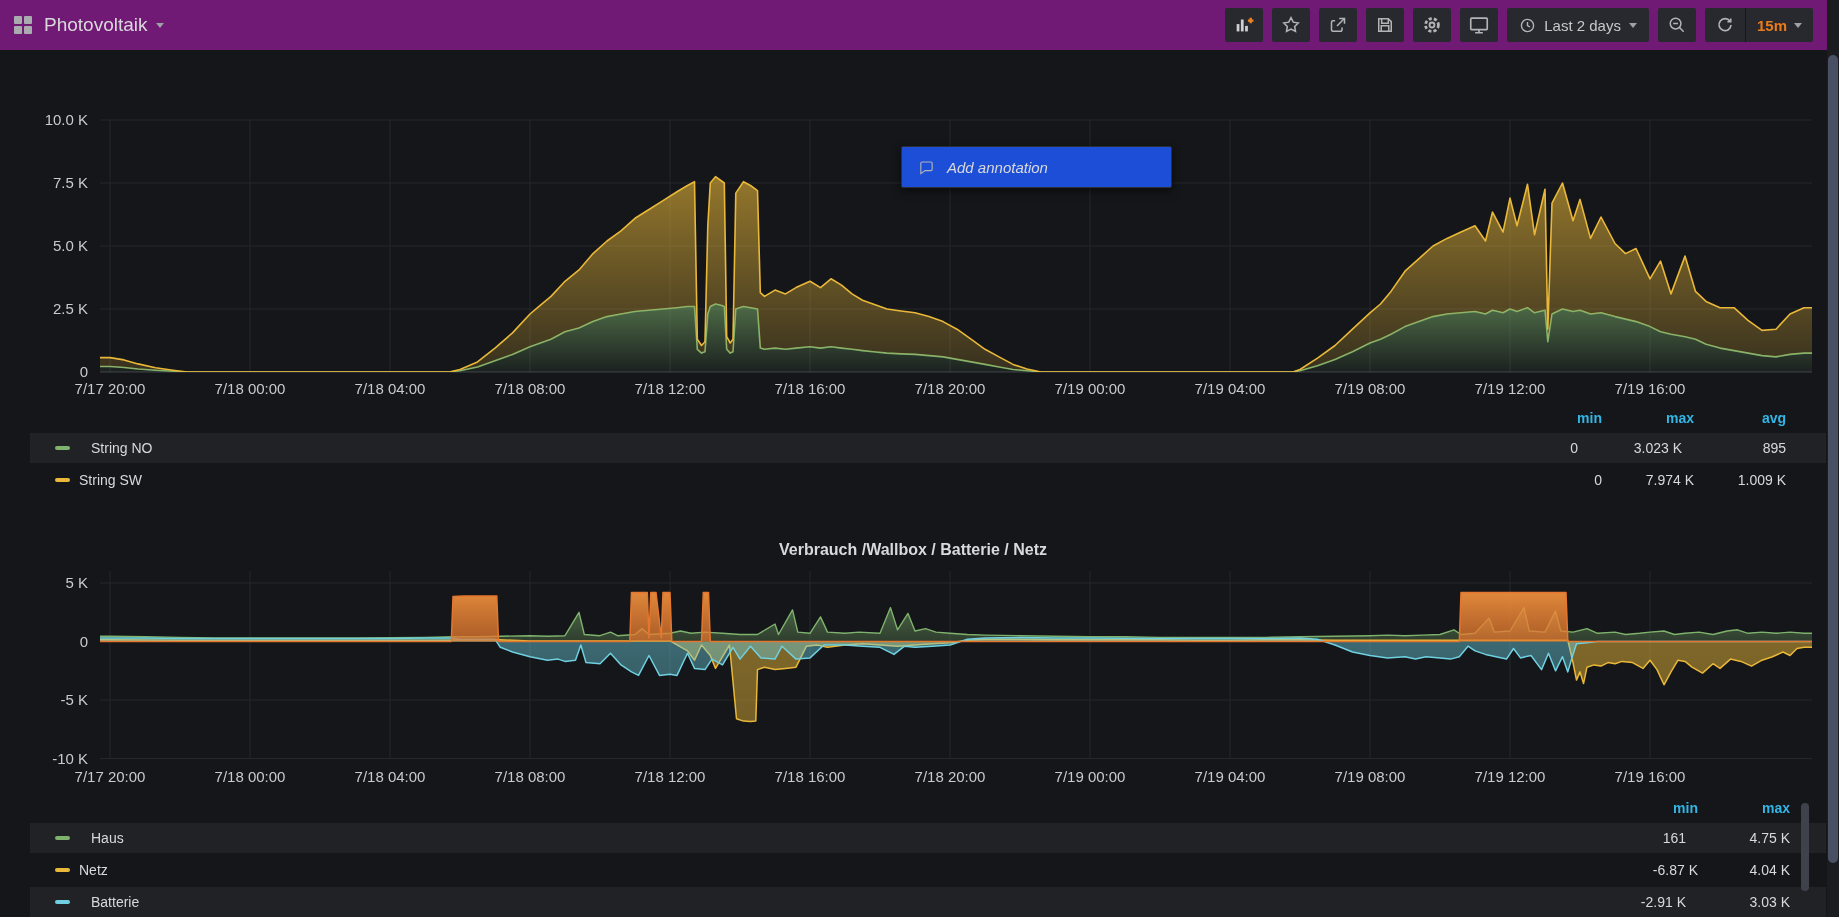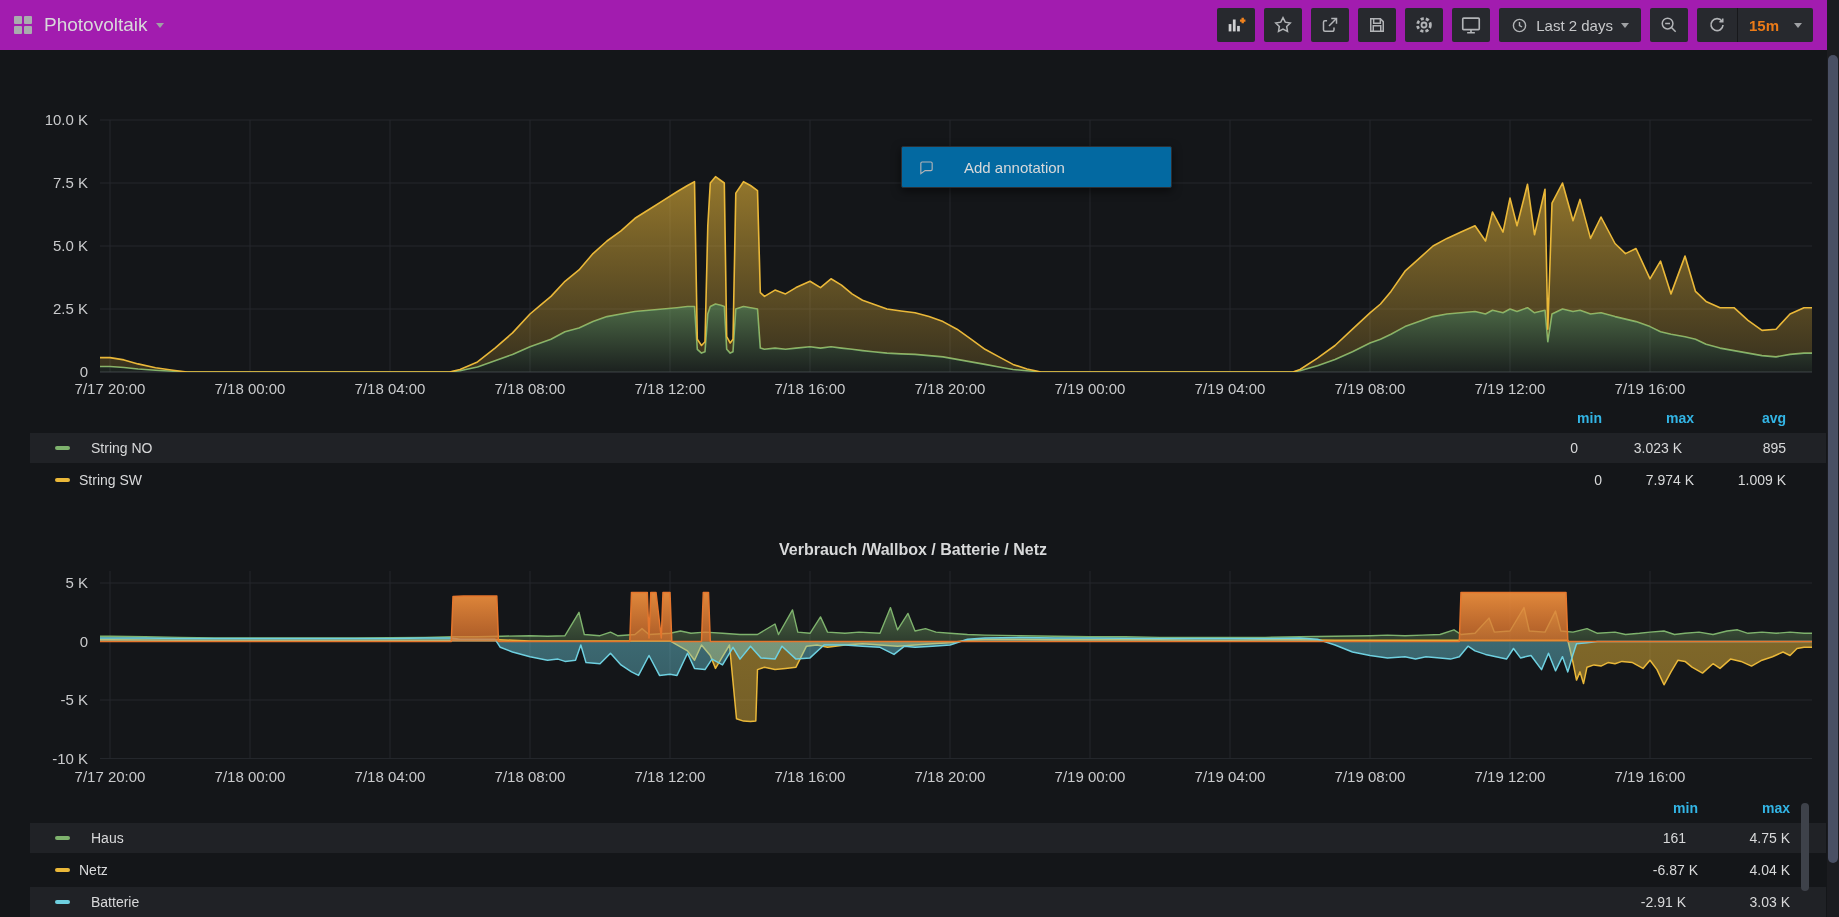--- a/index.html
+++ b/index.html
@@ -3,35 +3,35 @@
 <meta charset="utf-8">
 <style>
   * { margin:0; padding:0; box-sizing:border-box; }
   html,body { background:#131417; }
   body { width:1839px; height:917px; overflow:hidden; position:relative;
          font-family:"Liberation Sans", sans-serif; color:#d8d9da; }
   .page { position:absolute; inset:0; background:#141619; }
 
   
   .navbar { position:absolute; top:0; left:0; width:1827px; height:50px;
-            display:flex; align-items:center; padding:0 14px; background:#a21caf; }
+            display:flex; align-items:center; padding:0 14px; background:#701a75; }
   .nav-left { display:flex; align-items:center; gap:12px; }
   .grid-logo { display:grid; grid-template-columns:8px 8px; grid-template-rows:8px 8px; gap:2px; cursor:pointer;}
   .grid-logo span { background:#a9abae; border-radius:1px; }
   .dash-title { font-size:19px; color:#d8d9da; cursor:pointer; display:flex; align-items:center; gap:8px;}
   .caret { width:0; height:0; border:4px solid transparent; border-top:5px solid #9fa1a4; margin-top:5px; }
   .nav-right { margin-left:auto; display:flex; align-items:center; gap:9px; }
   .tool-btn { width:38px; height:34px; background:#27292e; border-radius:2px;
               display:flex; align-items:center; justify-content:center; cursor:pointer; }
   .tool-btn svg { stroke:#b2b4b7; fill:none; stroke-width:1.8; }
   .gap-left { margin-left:0; }
   .timepicker { height:34px; background:#27292e; border-radius:2px; display:flex; align-items:center;
                 gap:8px; padding:0 12px; cursor:pointer; color:#c7c8ca; font-size:15px; }
   .refresh-group { height:34px; background:#27292e; border-radius:2px; display:flex; align-items:center; cursor:pointer;}
-  .refresh-seg { padding:0 11px; height:100%; display:flex; align-items:center; gap:15px; }
+  .refresh-seg { padding:0 11px; height:100%; display:flex; align-items:center; gap:7px; }
   .refresh-seg + .refresh-seg { border-left:1px solid #17181b; }
   .interval { color:#eb7b18; font-weight:bold; font-size:15px; }
 
   
   .panel { position:absolute; left:0; width:1839px; background:#141619; }
   .panel-title { position:absolute; left:0; width:1826px; text-align:center;
                  font-size:16px; font-weight:bold; color:#d8d9da; cursor:pointer; }
   svg.chart { position:absolute; left:0; top:0; }
   .grid-line { stroke:#24272c; stroke-width:1; }
   .grid-zero { stroke:#3c4046; stroke-width:1; }
@@ -47,23 +47,23 @@
   .legend-row { display:flex; align-items:center; height:30px; margin:2px 13px 0 30px;
                 padding:0 var(--rpad) 0 25px; cursor:pointer; }
   .legend-row.hl { background:#202226;gap:12px; }
   .spacer { flex:1; }
   .lcol { width:92px; text-align:right; color:#d8d9da; }
   .swatch { width:15px; height:4px; border-radius:2px; margin-right:9px; cursor:pointer; }
   .lbl { color:#d8d9da; }
 
   
   .annotation-menu { position:absolute; left:901px; top:146px; width:271px; height:42px;
-                     background:#0369a1; border:1px solid #2c2f34; border-radius:2px;
+                     background:#1d4ed8; border:1px solid #2c2f34; border-radius:2px;
                      box-shadow:0 3px 10px rgba(0,0,0,.55); display:flex; align-items:center;
-                     gap:29px; padding:0 16px; z-index:10; cursor:pointer; }
+                     gap:12px; padding:0 16px; z-index:10; cursor:pointer;font-style:italic; }
   .annotation-menu svg { stroke:#b2b4b7; fill:none; stroke-width:1.6; }
   .annotation-menu span { font-size:15px; color:#d8d9da; }
 
   
   .vscroll { position:absolute; right:0; top:0; width:12px; height:917px; background:#1b1c20; }
   .vthumb { position:absolute; left:1px; top:55px; width:10px; height:808px;
             background:#4a5064; border-radius:5px; cursor:pointer; }
   .inner-scroll-thumb { position:absolute; left:1801px; top:803px; width:8px; height:88px;
                         background:#3e424a; border-radius:4px; cursor:pointer; }
 </style>

